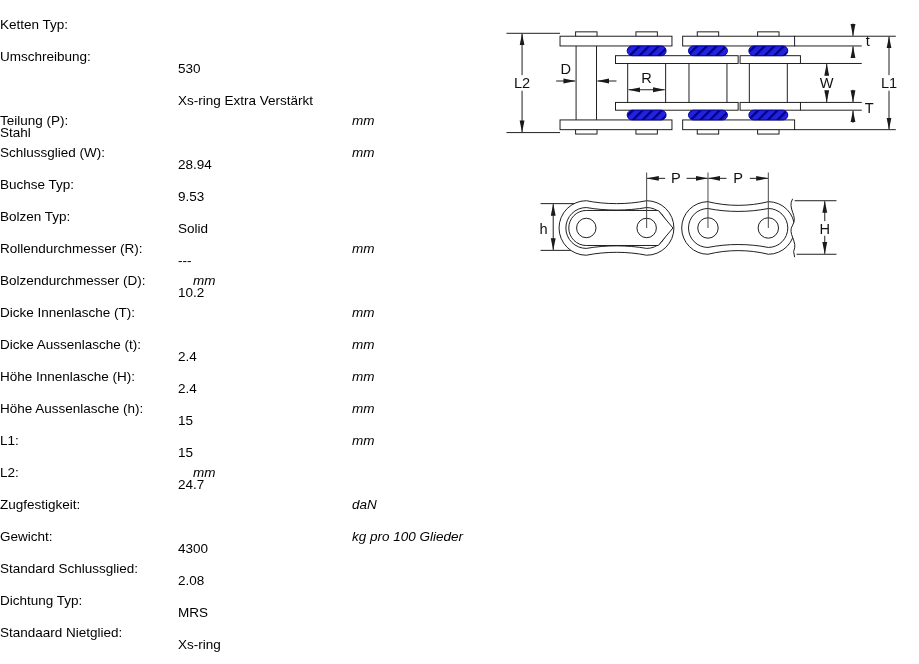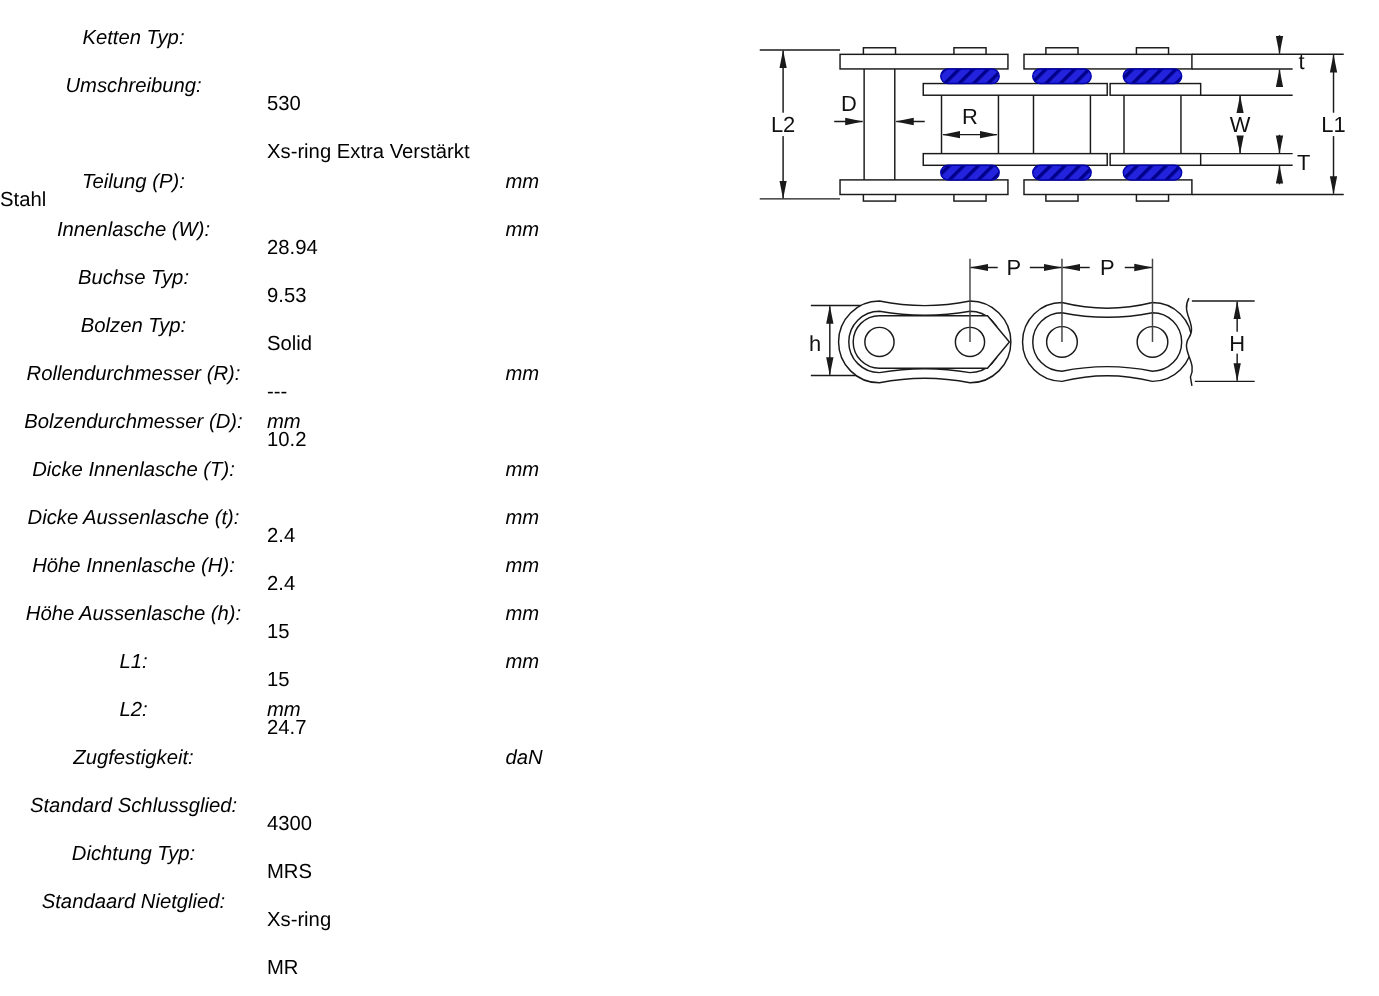--- a/index.html
+++ b/index.html
@@ -2,23 +2,23 @@
 <html><head>
 <meta charset="utf-8">
 <style>
   html,body{margin:0;padding:0;}
   body{
     width:919px;height:664px;position:relative;background:#ffffff;
     font-family:"Liberation Sans", sans-serif;color:#000;overflow:hidden;
   }
   .spec-table{position:absolute;left:0;top:9px;width:500px;}
   .spec-row{display:flex;height:32px;line-height:32px;font-size:13.5px;}
-  .spec-label{width:178px;text-align:center;font-style:italic;flex:none;}
+  .spec-label{width:178px;text-align:left;flex:none;}
   .spec-value{width:159px;text-align:left;flex:none;margin-top:44px;}
-  .spec-unit{font-style:italic;flex:none;white-space:nowrap;}
+  .spec-unit{margin-left:15px;font-style:italic;flex:none;white-space:nowrap;}
   .diagram{position:absolute;left:495px;top:8px;}
   .diagram text{font-size:15px;fill:#111;font-family:"Liberation Sans", sans-serif;}
 </style>
 </head>
 <body>
 
 <div class="spec-table">
   <div class="spec-row">
       <div class="spec-label">Ketten Typ:</div>
       <div class="spec-value">530</div>
@@ -32,21 +32,21 @@
   <div class="spec-row">
       <div class="spec-value">Stahl</div>
       <div class="spec-unit"></div>
     </div>
   <div class="spec-row">
       <div class="spec-label">Teilung (P):</div>
       <div class="spec-value">28.94</div>
       <div class="spec-unit">mm</div>
     </div>
   <div class="spec-row">
-      <div class="spec-label">Innenlasche (W):</div>
+      <div class="spec-label">Schlussglied (W):</div>
       <div class="spec-value">9.53</div>
       <div class="spec-unit">mm</div>
     </div>
   <div class="spec-row">
       <div class="spec-label">Buchse Typ:</div>
       <div class="spec-value">Solid</div>
       <div class="spec-unit"></div>
     </div>
   <div class="spec-row">
       <div class="spec-label">Bolzen Typ:</div>
@@ -88,20 +88,25 @@
       <div class="spec-unit">mm</div>
     </div>
   <div class="spec-row">
       <div class="spec-label">L2:</div>
       <div class="spec-unit">mm</div>
     </div>
   <div class="spec-row">
       <div class="spec-label">Zugfestigkeit:</div>
       <div class="spec-value">4300</div>
       <div class="spec-unit">daN</div>
+    </div>
+  <div class="spec-row">
+      <div class="spec-label">Gewicht:</div>
+      <div class="spec-value">2.08</div>
+      <div class="spec-unit">kg pro 100 Glieder</div>
     </div>
   <div class="spec-row">
       <div class="spec-label">Standard Schlussglied:</div>
       <div class="spec-value">MRS</div>
       <div class="spec-unit"></div>
     </div>
   <div class="spec-row">
       <div class="spec-label">Dichtung Typ:</div>
       <div class="spec-value">Xs-ring</div>
       <div class="spec-unit"></div>

